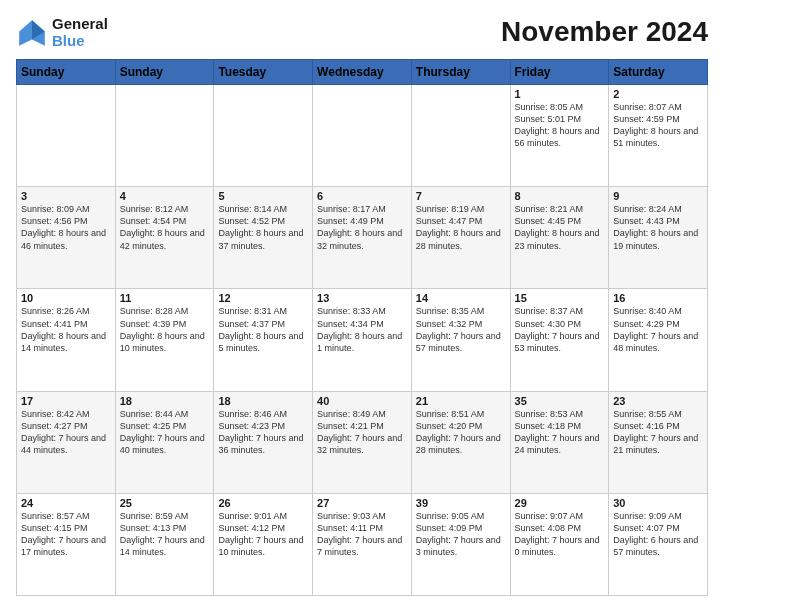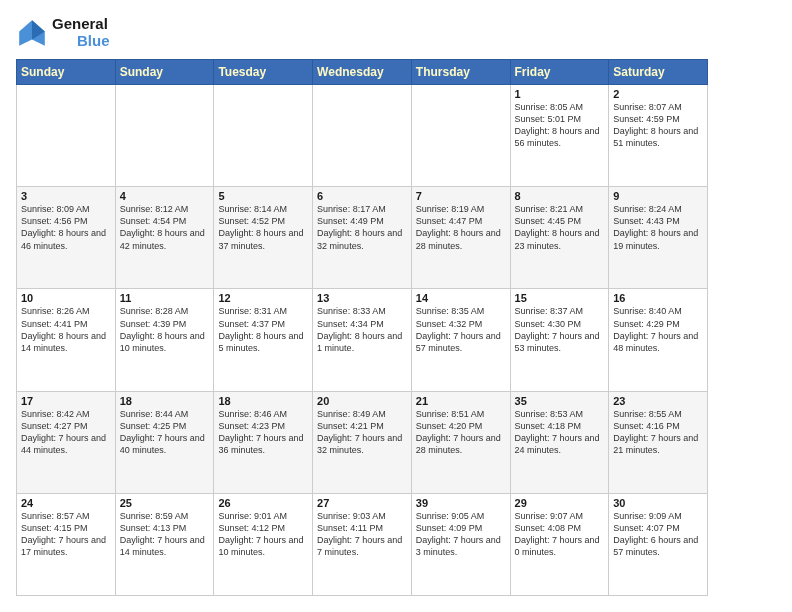--- a/index.html
+++ b/index.html
@@ -46,21 +46,21 @@
     }
     .calendar {
       flex: 1;
       border: 1px solid #ccc;
       border-collapse: collapse;
       width: 100%;
       table-layout: fixed;
     }
     .calendar th {
       background: #3a6db5;
-      color: #fef9c3;
+      color: #000000;
       font-size: 12px;
       font-weight: bold;
       padding: 5px 4px;
       border: 1px solid #2d5a9a;
       text-align: left;
     }
     .calendar td {
       border: 1px solid #ccc;
       vertical-align: top;
       padding: 3px 4px;
@@ -100,24 +100,25 @@
 
 <div class="page">
   <div class="header">
     <div class="logo">
       <svg class="logo-icon" viewBox="0 0 40 40">
         <polygon points="20,4 36,18 36,36 20,28 4,36 4,18" fill="#4a90d9"></polygon>
         <polygon points="20,4 36,18 20,28" fill="#2a6db5"></polygon>
       </svg>
       <div>
         <div style="font-size:15px;font-weight:bold;color:#1a1a1a;line-height:1.1;">General</div>
-        <div style="font-size:15px;font-weight:bold;color:#4a90d9;line-height:1.1;margin-left:25px;">Blue</div>
+        <div style="font-size:15px;font-weight:bold;color:#4a90d9;line-height:1.1;">Blue</div>
       </div>
     </div>
     <div class="title-block">
+      <div class="main-title">November 2024</div>
     </div>
   </div>
 
   <table class="calendar">
     <thead>
       <tr>
 
       <th>Sunday</th>
           <th>Sunday</th>
           <th>Tuesday</th>
@@ -210,21 +211,21 @@
           </td>
           <td>
             <span class="day-num">18</span>
             <div class="day-info">Sunrise: 8:44 AM<br>Sunset: 4:25 PM<br>Daylight: 7 hours and 40 minutes.</div>
           </td>
           <td>
             <span class="day-num">18</span>
             <div class="day-info">Sunrise: 8:46 AM<br>Sunset: 4:23 PM<br>Daylight: 7 hours and 36 minutes.</div>
           </td>
           <td>
-            <span class="day-num">20</span>
+            <span class="day-num">40</span>
             <div class="day-info">Sunrise: 8:49 AM<br>Sunset: 4:21 PM<br>Daylight: 7 hours and 32 minutes.</div>
           </td>
           <td>
             <span class="day-num">21</span>
             <div class="day-info">Sunrise: 8:51 AM<br>Sunset: 4:20 PM<br>Daylight: 7 hours and 28 minutes.</div>
           </td>
           <td>
             <span class="day-num">35</span>
             <div class="day-info">Sunrise: 8:53 AM<br>Sunset: 4:18 PM<br>Daylight: 7 hours and 24 minutes.</div>
           </td>

